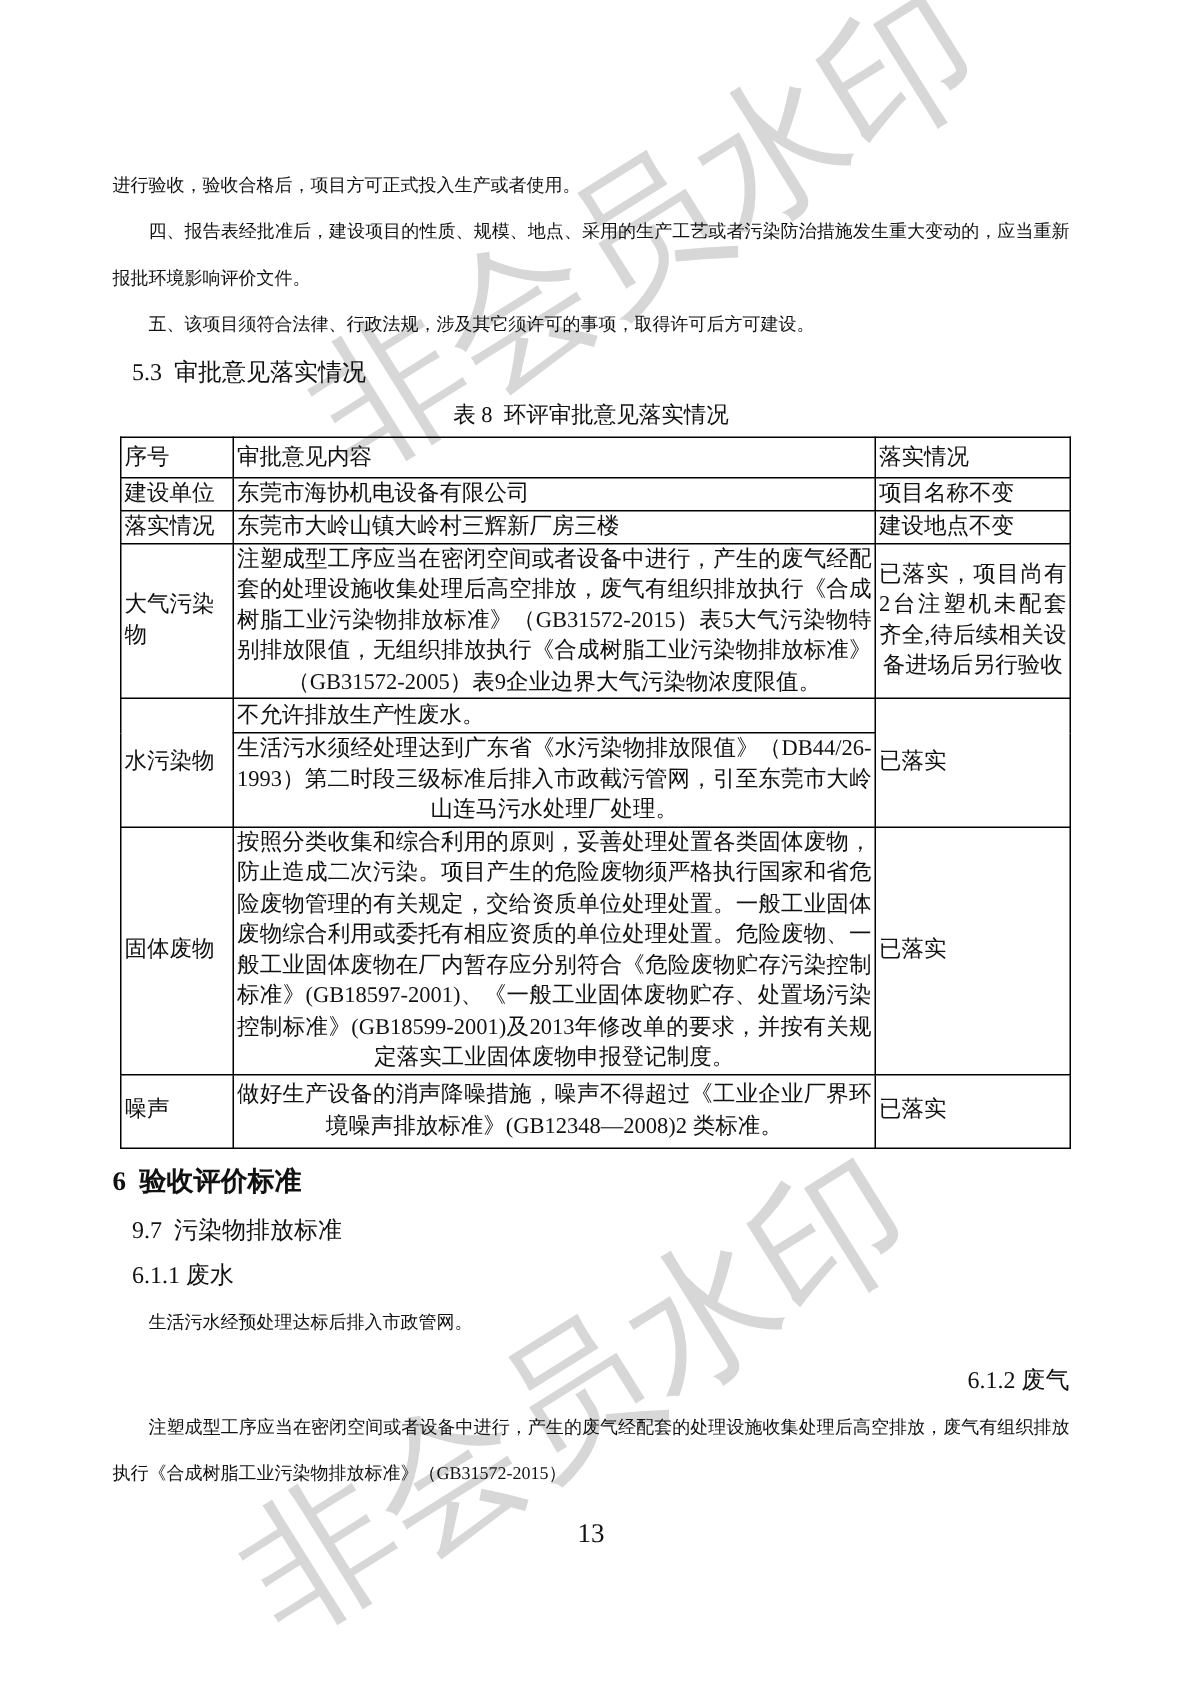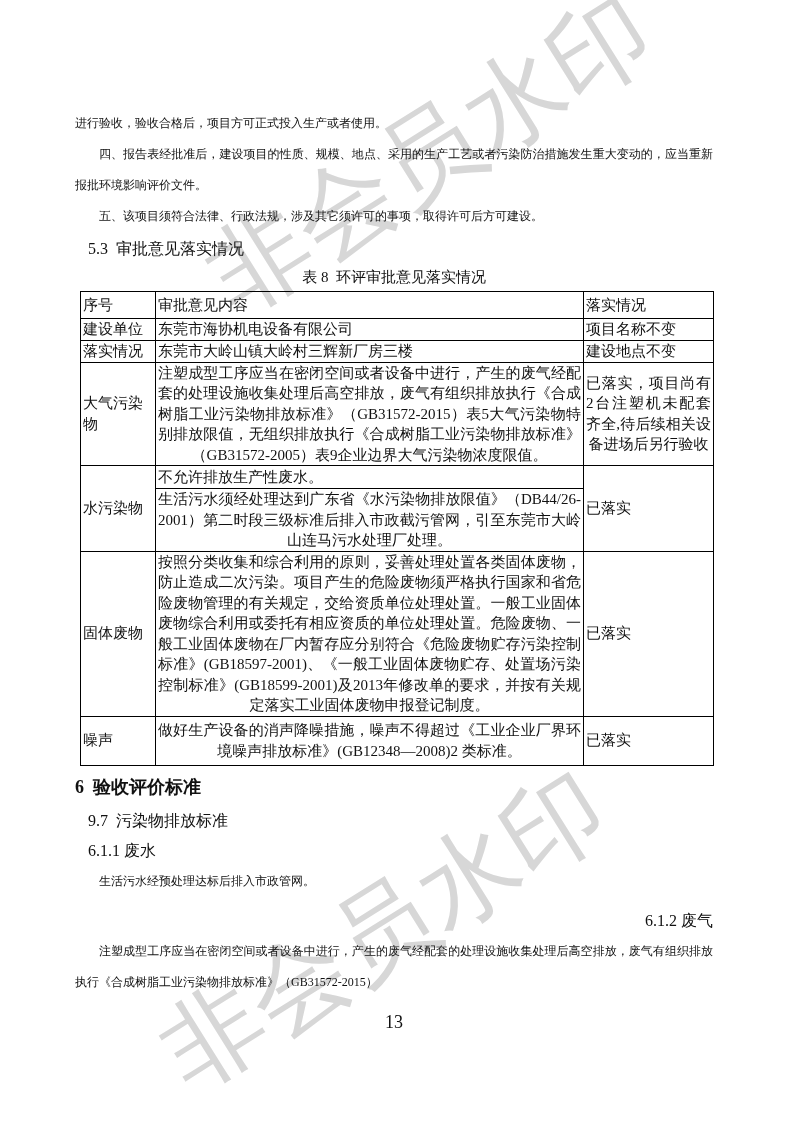--- a/index.html
+++ b/index.html
@@ -87,21 +87,21 @@
           <td class="cc h-air">大气污染物</td>
           <td class="jc">注塑成型工序应当在密闭空间或者设备中进行，产生的废气经配套的处理设施收集处理后高空排放，废气有组织排放执行《合成树脂工业污染物排放标准》（GB31572-2015）表5大气污染物特别排放限值，无组织排放执行《合成树脂工业污染物排放标准》（GB31572-2005）表9企业边界大气污染物浓度限值。</td>
           <td class="jc">已落实，项目尚有2台注塑机未配套齐全,待后续相关设备进场后另行验收</td>
         </tr>
         <tr>
           <td class="cc" rowspan="2">水污染物</td>
           <td class="cc h-wata">不允许排放生产性废水。</td>
           <td class="cc" rowspan="2">已落实</td>
         </tr>
         <tr>
-          <td class="jc h-watb">生活污水须经处理达到广东省《水污染物排放限值》（DB44/26-2001）第二时段三级标准后排入市政截污管网，引至东莞市大岭山连马污水处理厂处理。</td>
+          <td class="jc h-watb">生活污水须经处理达到广东省《水污染物排放限值》（DB44/26-1993）第二时段三级标准后排入市政截污管网，引至东莞市大岭山连马污水处理厂处理。</td>
         </tr>
         <tr>
           <td class="cc h-solid">固体废物</td>
           <td class="jc">按照分类收集和综合利用的原则，妥善处理处置各类固体废物，防止造成二次污染。项目产生的危险废物须严格执行国家和省危险废物管理的有关规定，交给资质单位处理处置。一般工业固体废物综合利用或委托有相应资质的单位处理处置。危险废物、一般工业固体废物在厂内暂存应分别符合《危险废物贮存污染控制标准》(GB18597-2001)、《一般工业固体废物贮存、处置场污染控制标准》(GB18599-2001)及2013年修改单的要求，并按有关规定落实工业固体废物申报登记制度。</td>
           <td class="cc">已落实</td>
         </tr>
         <tr>
           <td class="cc h-noise">噪声</td>
           <td class="jc">做好生产设备的消声降噪措施，噪声不得超过《工业企业厂界环境噪声排放标准》(GB12348—2008)2 类标准。</td>
           <td class="cc">已落实</td>

